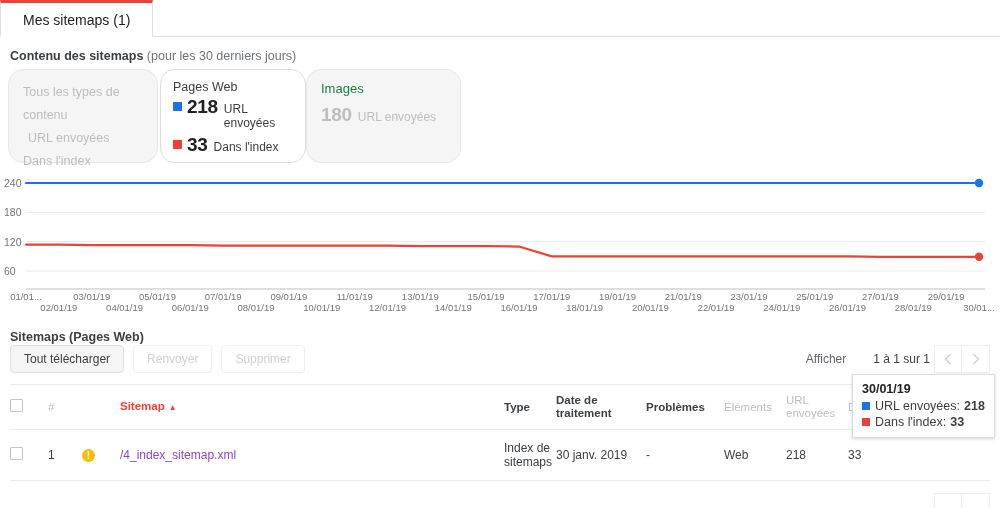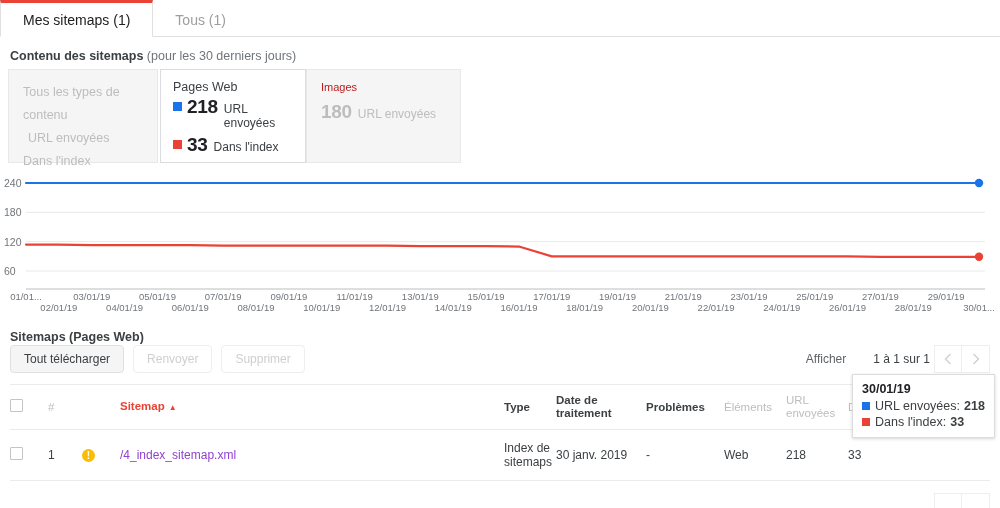--- a/index.html
+++ b/index.html
@@ -64,20 +64,21 @@
   
   .cards {
     display: flex;
     padding: 0 8px;
     align-items: stretch;
     height: 94px;
   }
   .card {
     box-sizing: border-box;
     position: relative;
+    border-radius: 15px;
   }
   .card-muted {
     background: #f5f5f5;
     border: 1px solid #e8e8e8;
     color: #bdbdbd;
     padding: 11px 14px 0 14px;
   }
   .card-types {
     width: 150px;
   }
@@ -128,22 +129,22 @@
     color: #3c4043;
     margin-left: 6px;
   }
 
   .card-images {
     width: 155px;
     padding: 11px 14px 0 14px;
     margin-left: 0px;
   }
   .card-images .card-title {
-    font-size: 11px;
-    color: #b91c1c;
+    font-size: 13px;
+    color: #15803d;
     margin-bottom: 8px;
   }
   .card-images .metric .num { color: #bdbdbd; font-weight: bold; font-size: 19px;}
   .card-images .metric .lbl { color: #bdbdbd; }
 
   
   .chart-wrap {
     position: relative;
     margin-top: 8px;
     height: 145px;
@@ -315,23 +316,20 @@
   .col-elem { width: 58px; }
   .col-url  { width: 58px; }
   .col-idx  { width: auto; }
 </style>
 </head>
 <body>
 
 <div class="tabs-bar">
   <div class="tab active">
     <span>Mes sitemaps (1)</span>
-  </div>
-  <div class="tab inactive">
-    <span>Tous (1)</span>
   </div>
 </div>
 
 <div class="section-head">
   <span class="strong">Contenu des sitemaps</span>
   <span class="light">(pour les 30 derniers jours)</span>
 </div>
 
 <div class="cards">
 

